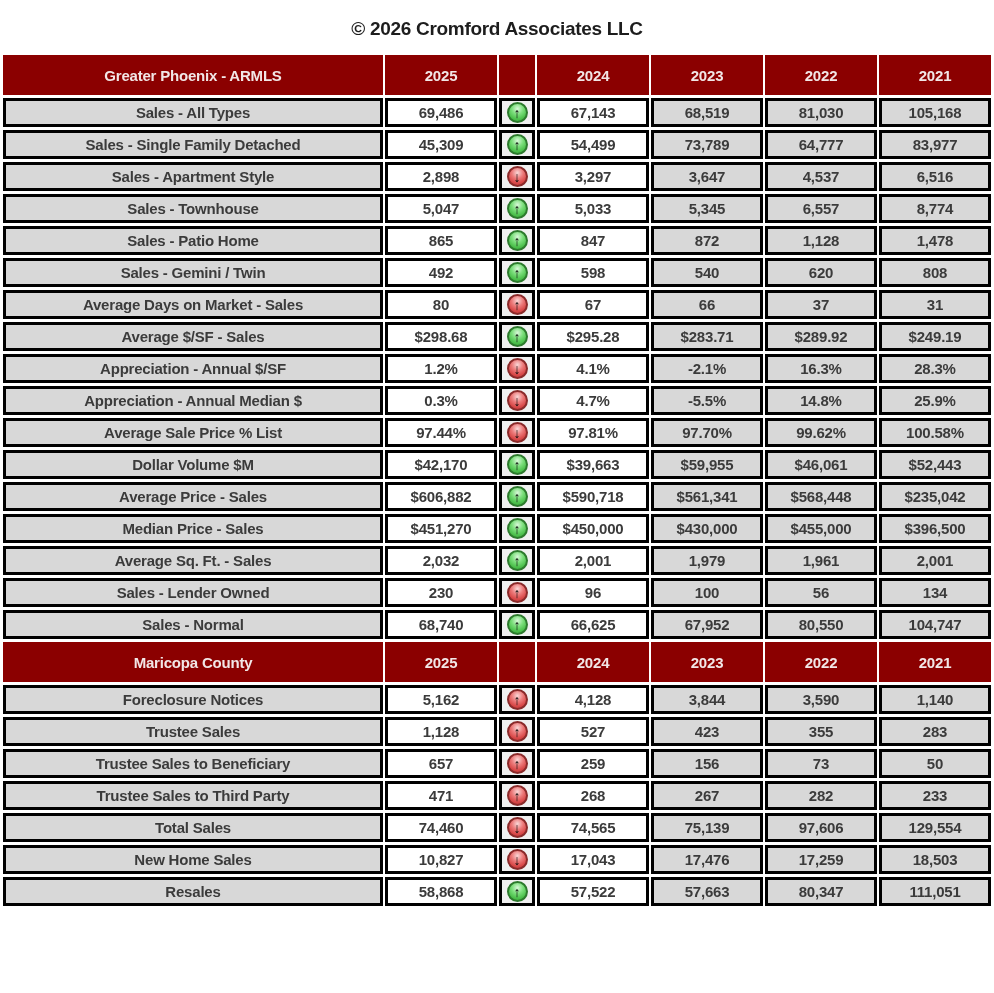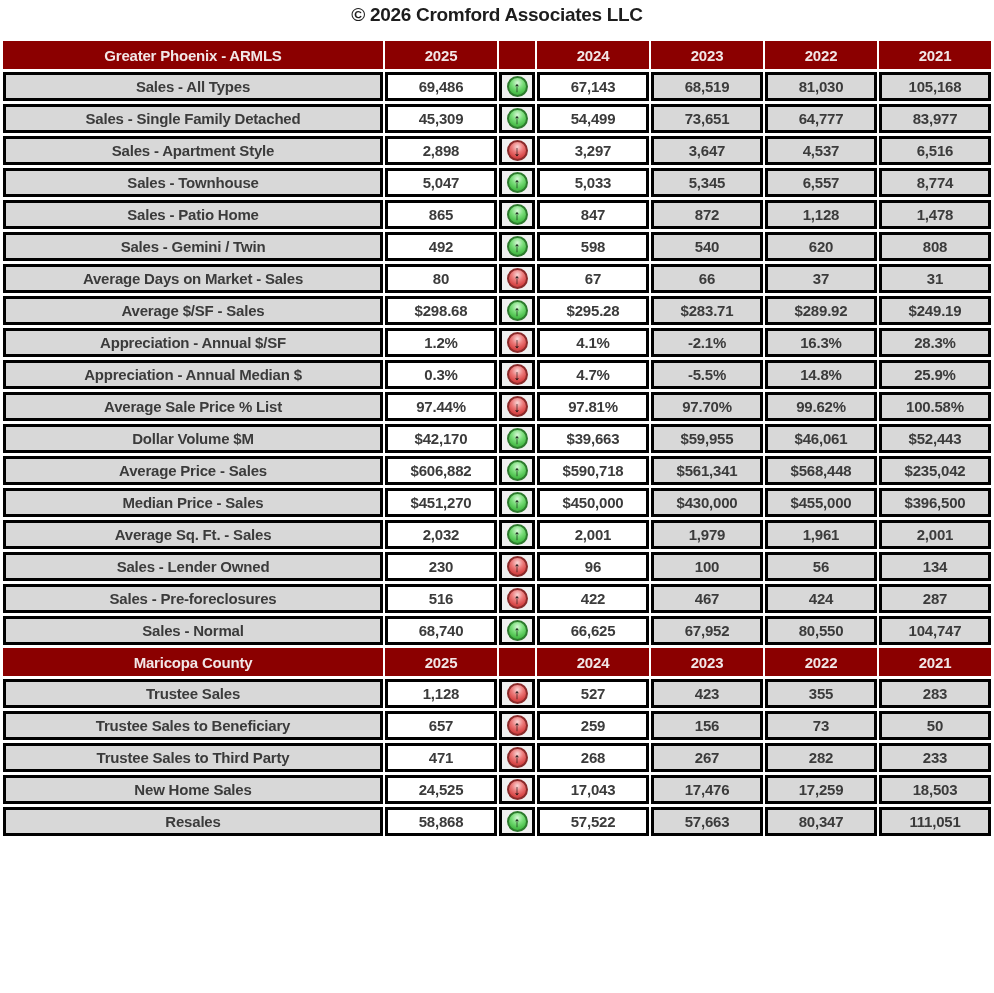--- a/index.html
+++ b/index.html
@@ -2,21 +2,21 @@
 <html style="--header-bg: #8B0000; --header-text: #F2E6E6; --label-bg: #D8D8D8; --recent-bg: #FFFFFF; --icon-cell-bg: #F0F0F0; --past-bg: #D8D8D8; --cell-border: #000000; --cell-text: #3B3B3B;"><head>
 <meta charset="utf-8">
 <style>
   * { box-sizing: border-box; }
   html, body {
     margin: 0; padding: 0;
     background: #ffffff;
     width: 994px;
     font-family: "Liberation Sans", "DejaVu Sans", sans-serif;
   }
-  .page { width: 994px; padding-top: 4px; }
+  .page { width: 994px; padding-top: 18px; }
   .title {
     text-align: center;
     font-size: 19px;
     font-weight: bold;
     color: #1d1d1d;
     letter-spacing: -0.3px;
     margin: 0 0 12px 0;
   }
   table.report {
     border-collapse: separate;
@@ -24,21 +24,21 @@
     table-layout: fixed;
     width: 978px;
     margin: 0 auto;
   }
   table.report th {
     background: var(--header-bg, #8B0000);
     color: var(--header-text, #F2E6E6);
     font-size: 15px;
     font-weight: bold;
     text-align: center;
-    height: 28px;
+    height: 40px;
     padding: 1px 2px;
     letter-spacing: -0.2px;
   }
   table.report td {
     border: 3px solid var(--cell-border, #000000);
     font-size: 15px;
     font-weight: bold;
     color: var(--cell-text, #3B3B3B);
     text-align: center;
     height: 28px;
@@ -105,21 +105,21 @@
           <td class="c-recent">67,143</td>
           <td class="c-past">68,519</td>
           <td class="c-past">81,030</td>
           <td class="c-past">105,168</td>
         </tr>
         <tr>
           <td class="c-label">Sales - Single Family Detached</td>
           <td class="c-recent">45,309</td>
           <td class="c-icon"><span class="trend green">↑</span></td>
           <td class="c-recent">54,499</td>
-          <td class="c-past">73,651</td>
+          <td class="c-past">73,789</td>
           <td class="c-past">64,777</td>
           <td class="c-past">83,977</td>
         </tr>
         <tr>
           <td class="c-label">Sales - Apartment Style</td>
           <td class="c-recent">2,898</td>
           <td class="c-icon"><span class="trend red">↓</span></td>
           <td class="c-recent">3,297</td>
           <td class="c-past">3,647</td>
           <td class="c-past">4,537</td>
@@ -234,49 +234,49 @@
           <td class="c-past">2,001</td>
         </tr>
         <tr>
           <td class="c-label">Sales - Lender Owned</td>
           <td class="c-recent">230</td>
           <td class="c-icon"><span class="trend red">↑</span></td>
           <td class="c-recent">96</td>
           <td class="c-past">100</td>
           <td class="c-past">56</td>
           <td class="c-past">134</td>
-        </tr>
-        <tr>
-          <td class="c-label">Sales - Pre-foreclosures</td>
-          <td class="c-recent">516</td>
-          <td class="c-icon"><span class="trend red">↑</span></td>
-          <td class="c-recent">422</td>
-          <td class="c-past">467</td>
-          <td class="c-past">424</td>
-          <td class="c-past">287</td>
         </tr>
         <tr>
           <td class="c-label">Sales - Normal</td>
           <td class="c-recent">68,740</td>
           <td class="c-icon"><span class="trend green">↑</span></td>
           <td class="c-recent">66,625</td>
           <td class="c-past">67,952</td>
           <td class="c-past">80,550</td>
           <td class="c-past">104,747</td>
         </tr>
         <tr>
           <th>Maricopa County</th>
           <th>2025</th>
           <th></th>
           <th>2024</th>
           <th>2023</th>
           <th>2022</th>
           <th>2021</th>
         </tr>
         <tr>
+          <td class="c-label">Foreclosure Notices</td>
+          <td class="c-recent">5,162</td>
+          <td class="c-icon"><span class="trend red">↑</span></td>
+          <td class="c-recent">4,128</td>
+          <td class="c-past">3,844</td>
+          <td class="c-past">3,590</td>
+          <td class="c-past">1,140</td>
+        </tr>
+        <tr>
           <td class="c-label">Trustee Sales</td>
           <td class="c-recent">1,128</td>
           <td class="c-icon"><span class="trend red">↑</span></td>
           <td class="c-recent">527</td>
           <td class="c-past">423</td>
           <td class="c-past">355</td>
           <td class="c-past">283</td>
         </tr>
         <tr>
           <td class="c-label">Trustee Sales to Beneficiary</td>
@@ -290,22 +290,31 @@
         <tr>
           <td class="c-label">Trustee Sales to Third Party</td>
           <td class="c-recent">471</td>
           <td class="c-icon"><span class="trend red">↑</span></td>
           <td class="c-recent">268</td>
           <td class="c-past">267</td>
           <td class="c-past">282</td>
           <td class="c-past">233</td>
         </tr>
         <tr>
+          <td class="c-label">Total Sales</td>
+          <td class="c-recent">74,460</td>
+          <td class="c-icon"><span class="trend red">↓</span></td>
+          <td class="c-recent">74,565</td>
+          <td class="c-past">75,139</td>
+          <td class="c-past">97,606</td>
+          <td class="c-past">129,554</td>
+        </tr>
+        <tr>
           <td class="c-label">New Home Sales</td>
-          <td class="c-recent">24,525</td>
+          <td class="c-recent">10,827</td>
           <td class="c-icon"><span class="trend red">↓</span></td>
           <td class="c-recent">17,043</td>
           <td class="c-past">17,476</td>
           <td class="c-past">17,259</td>
           <td class="c-past">18,503</td>
         </tr>
         <tr>
           <td class="c-label">Resales</td>
           <td class="c-recent">58,868</td>
           <td class="c-icon"><span class="trend green">↑</span></td>

